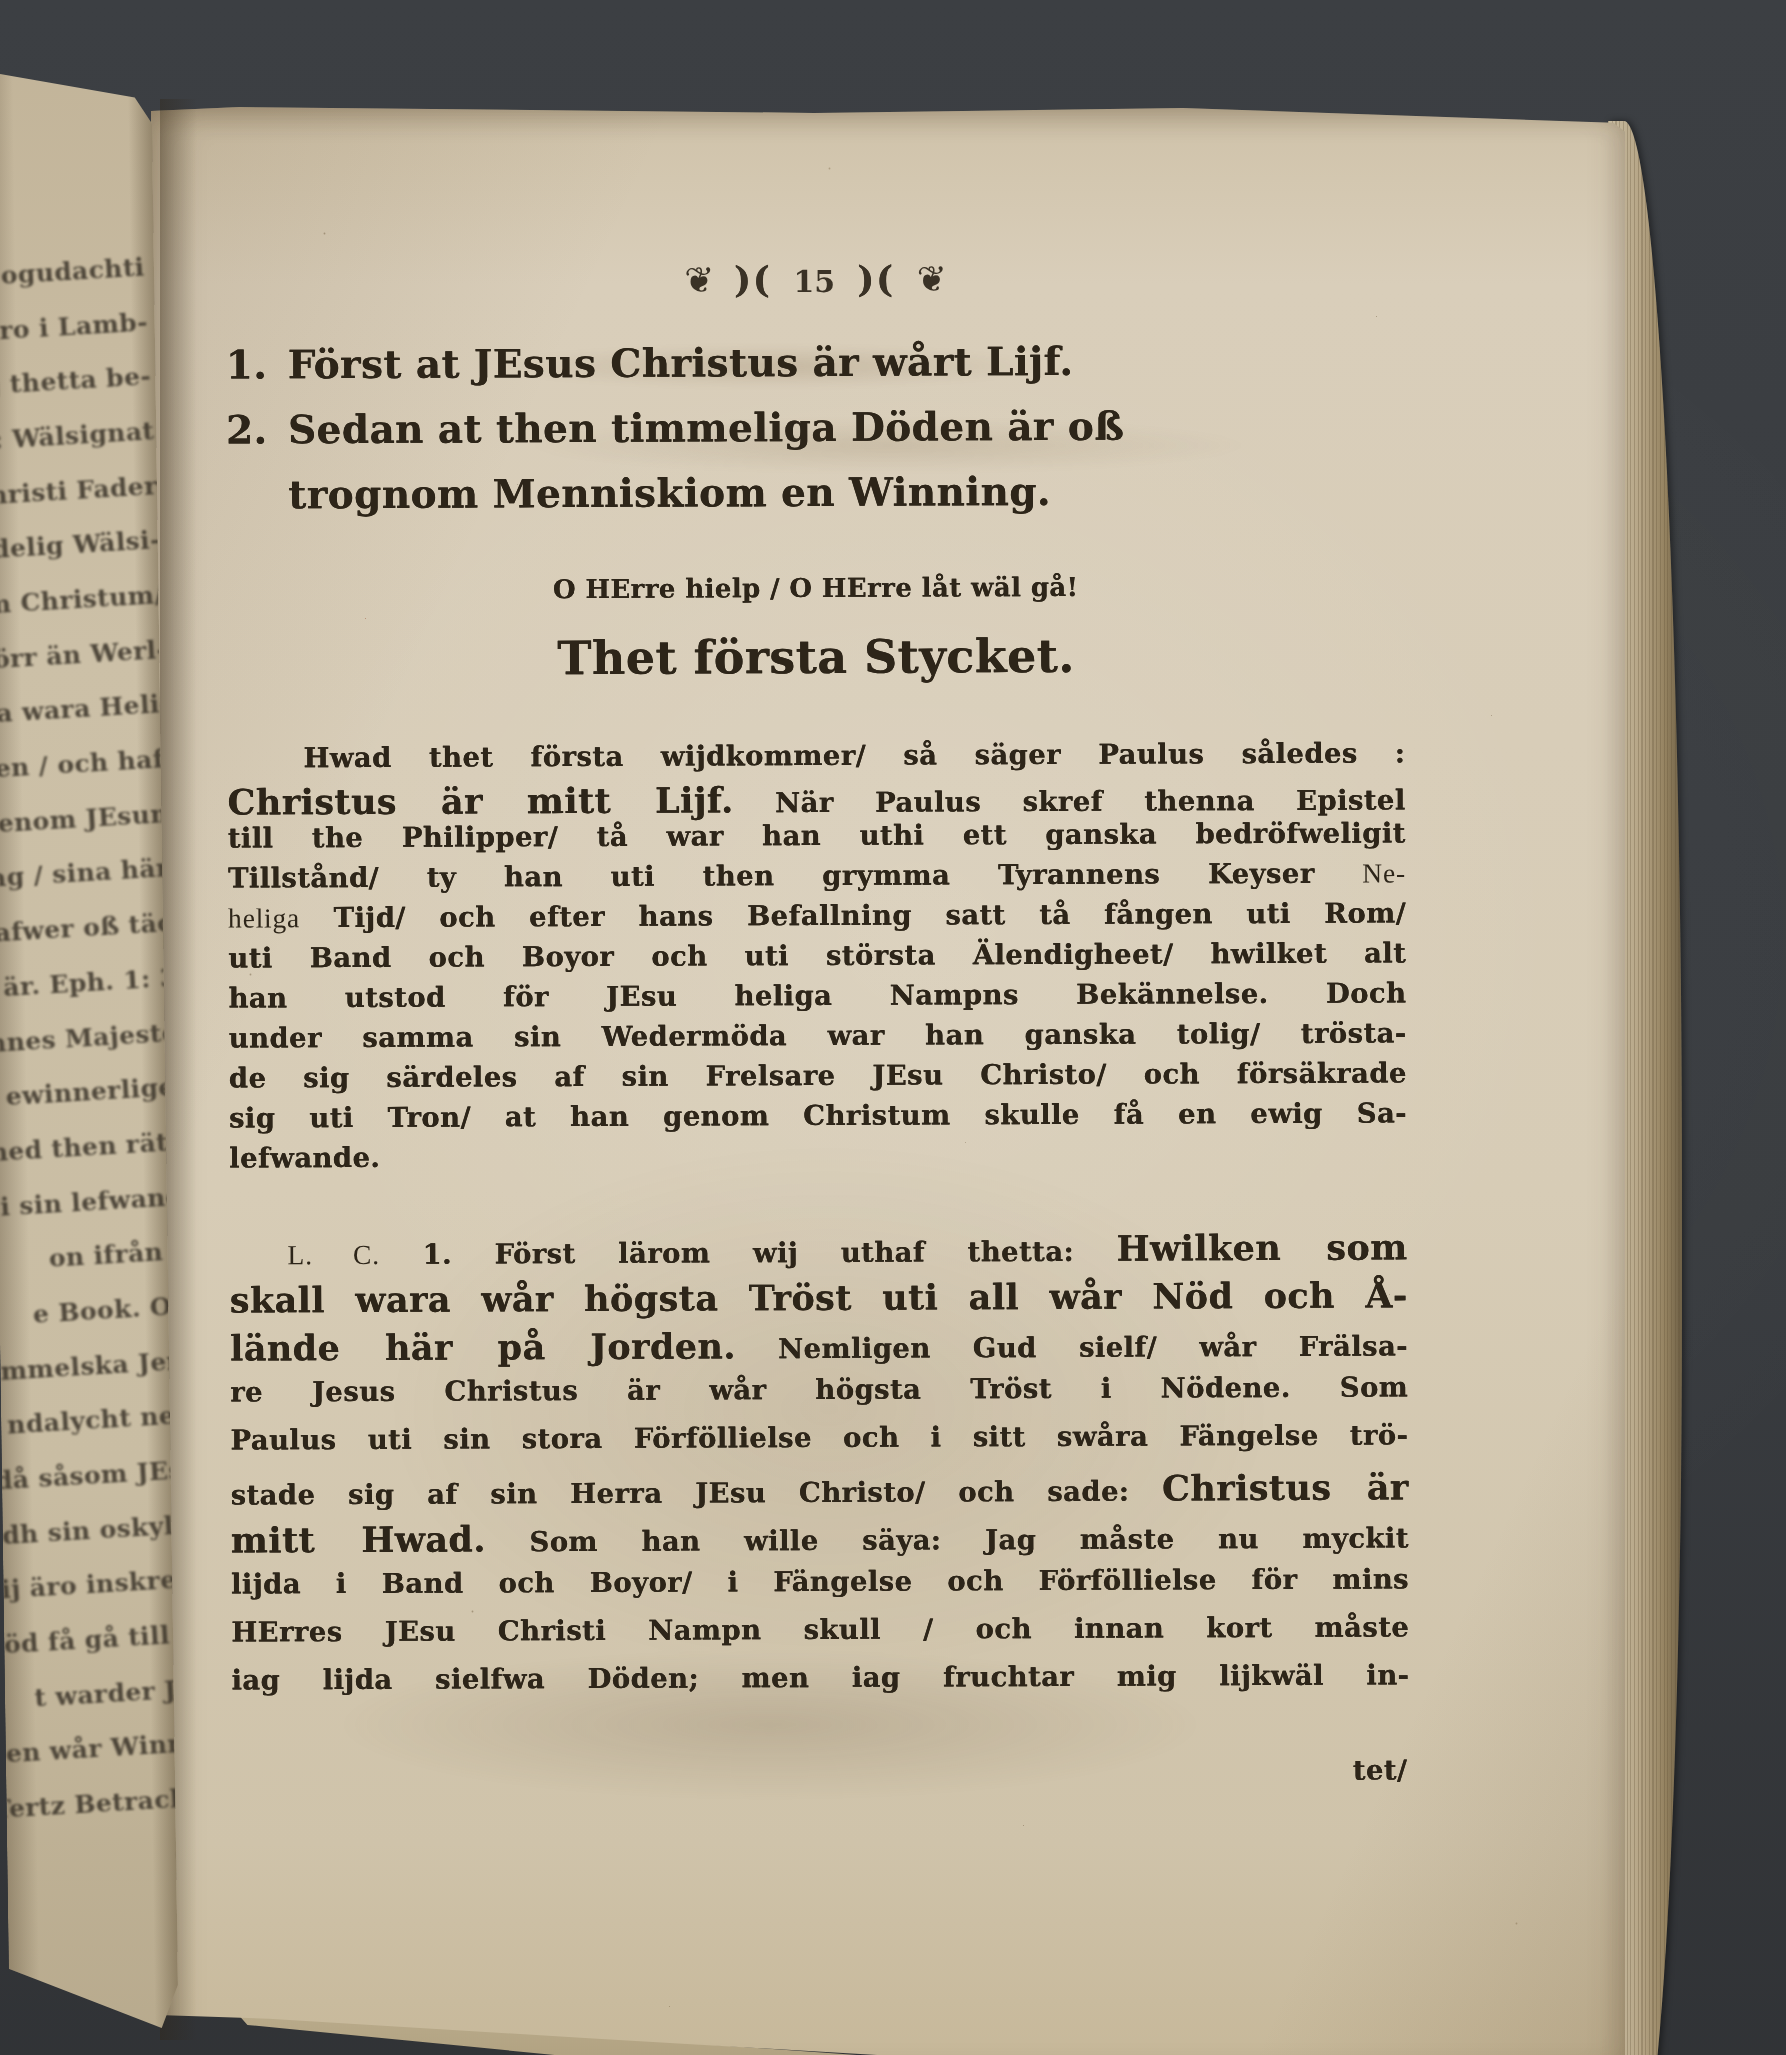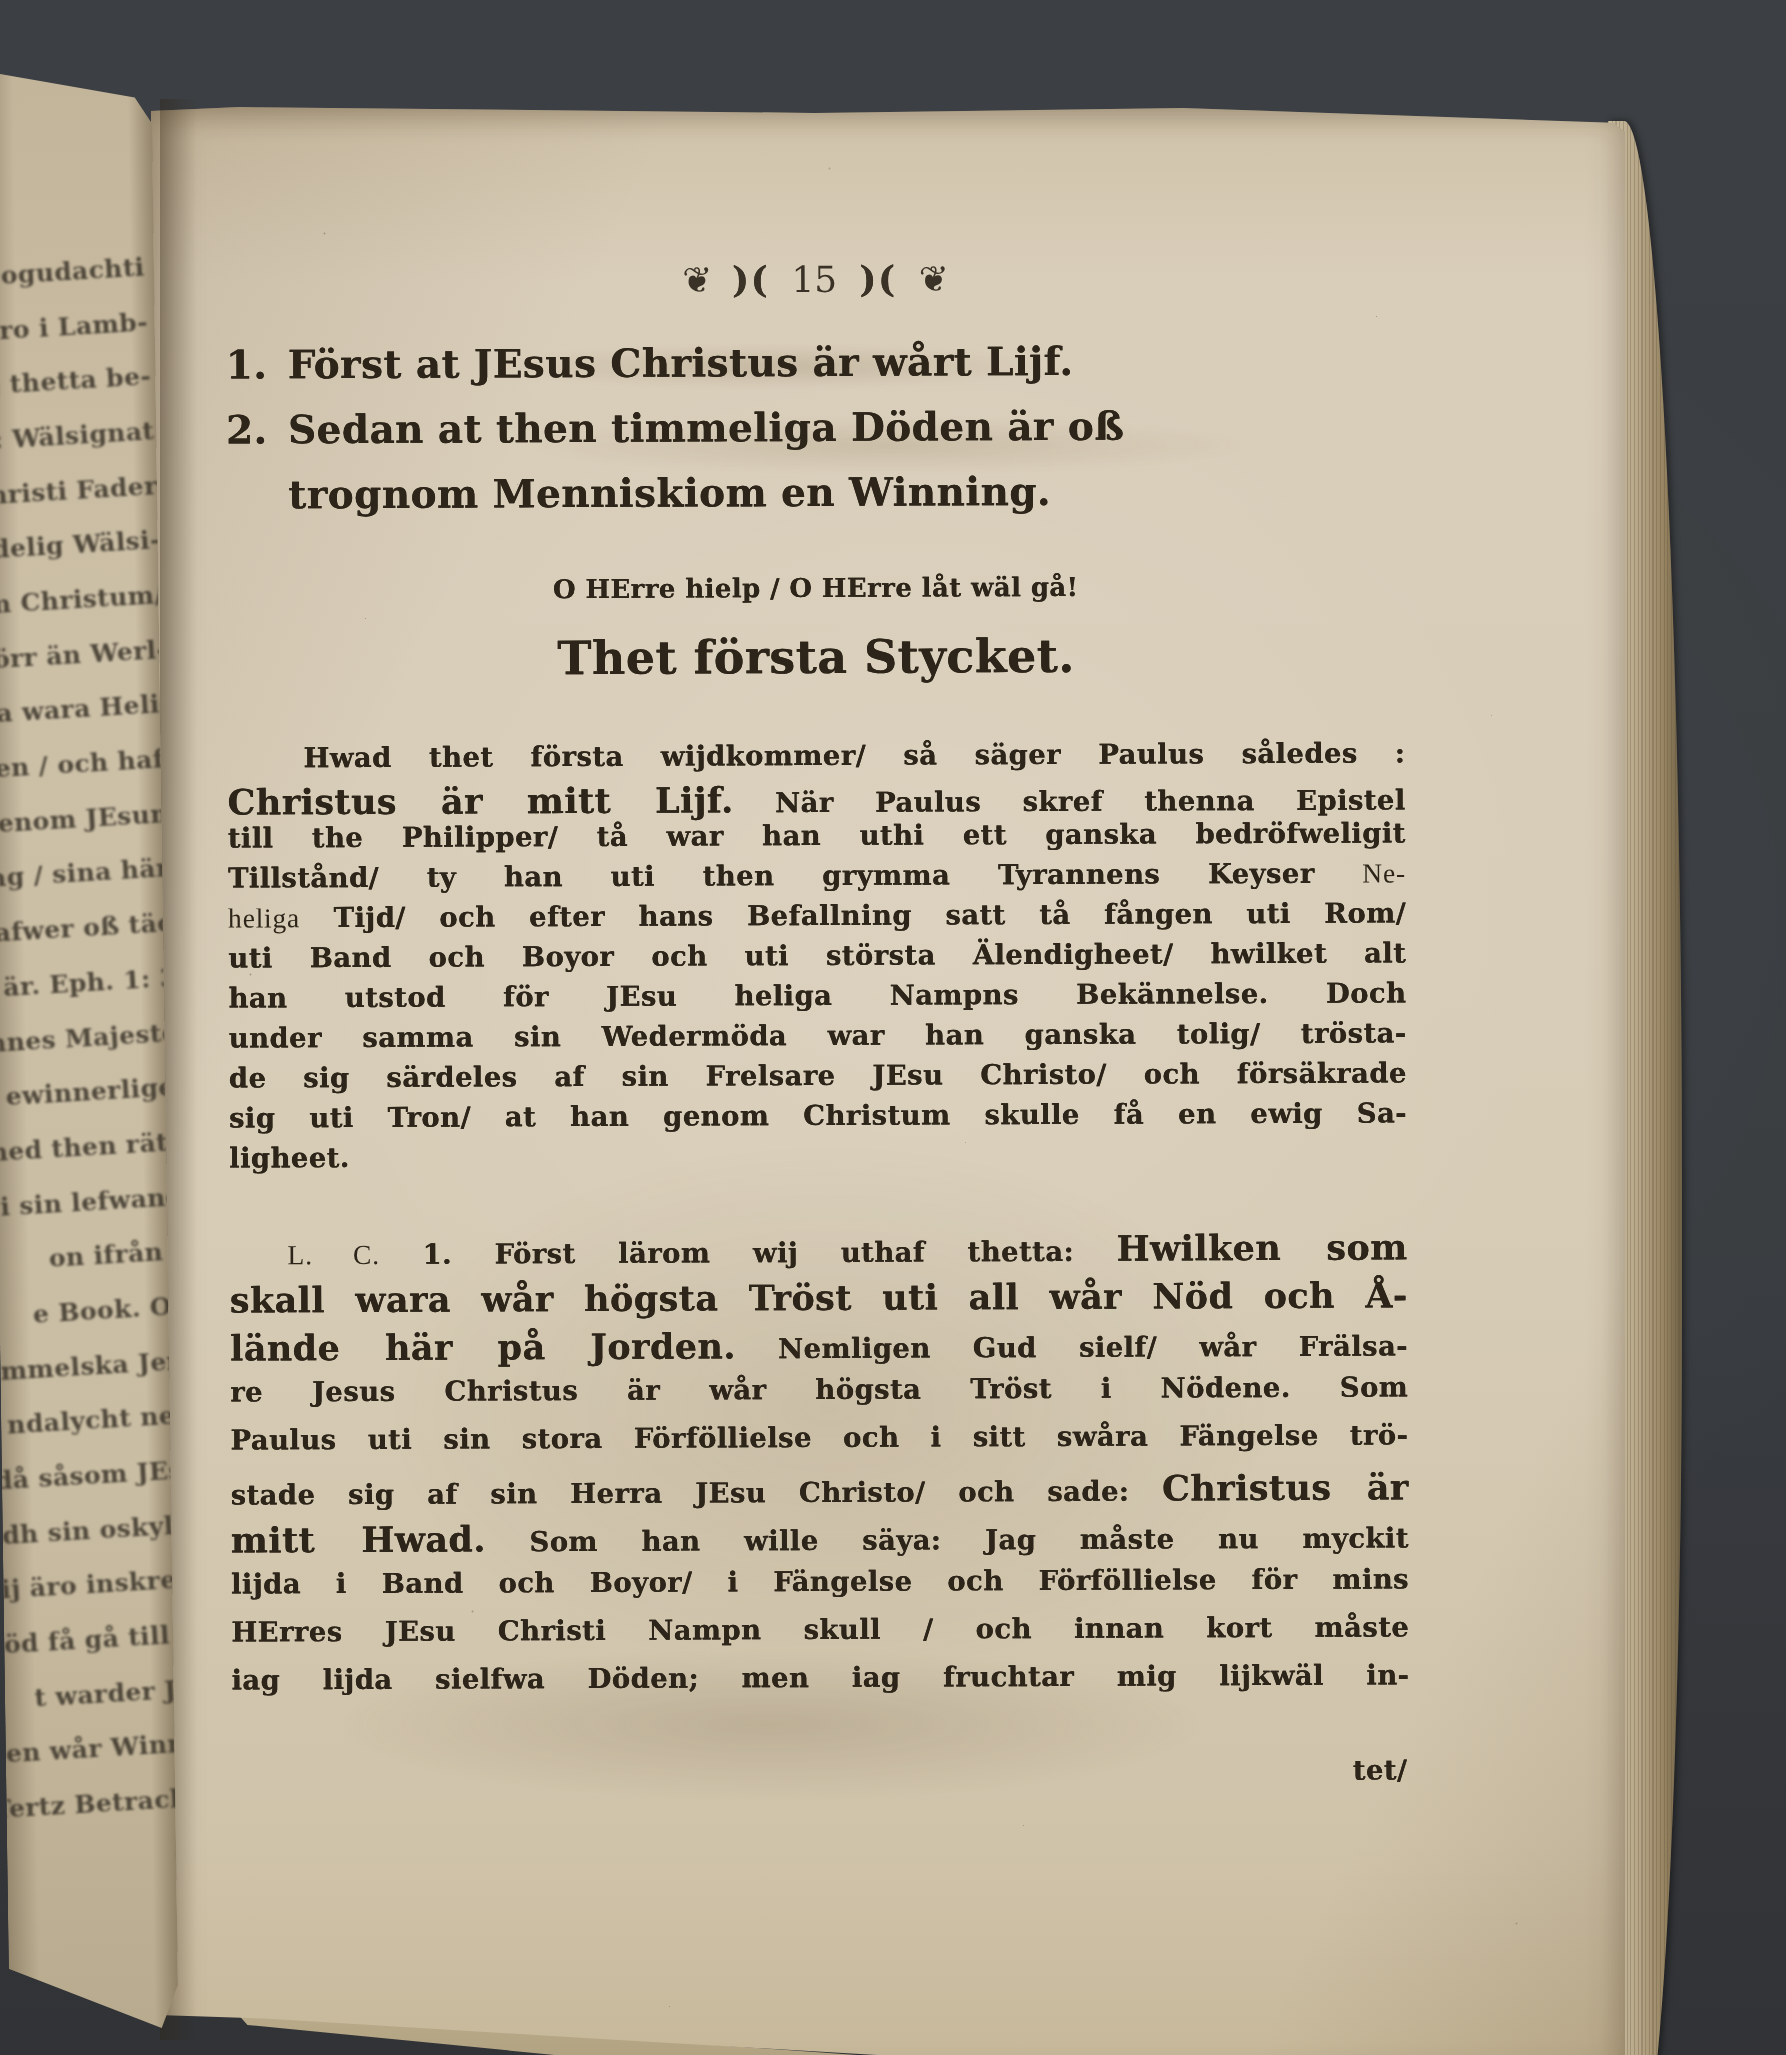--- a/index.html
+++ b/index.html
@@ -67,21 +67,21 @@
   }
   .line{position:relative;white-space:nowrap;}
   .just{white-space:normal;text-align:justify;text-align-last:justify;}
   .frak{font-weight:700;letter-spacing:0.4px;text-shadow:0.2px 0 0 currentColor;}
   .em{font-size:35px;}
   .roman{font-family:"Liberation Serif",serif;font-weight:400;letter-spacing:0.8px;text-shadow:none;}
 
   .ornament-row{position:absolute;top:12.3px;left:0;width:100%;text-align:center;font-size:36px;color:#3a3226;}
   .ornament-row .orn{letter-spacing:-2.5px;}
   .ornament-row .brk{font-weight:700;letter-spacing:1.6px;padding:0 10.7px;}
-  .ornament-row .num{font-weight:400;font-size:36px;}
+  .ornament-row .num{font-weight:700;font-size:30px;}
 
   .hlist{position:absolute;left:0;width:100%;}
   .hlist .li{display:flex;align-items:flex-start;font-size:39px;line-height:65px;}
   .hlist .num{width:62px;flex:none;}
   .prayer{position:absolute;top:327px;left:0;width:100%;text-align:center;font-size:26px;}
   .heading{position:absolute;top:384px;left:0;width:100%;text-align:center;font-size:46px;}
   .para{position:absolute;left:0;width:100%;font-size:27.5px;}
   .catchword{position:absolute;top:1510px;right:2.5px;font-size:27.5px;}
 
   
@@ -152,21 +152,21 @@
           <div class="line just" style="height: 40px; text-indent: 76px;"><span class="">Hwad thet första wijdkommer/ så säger Paulus således :</span></div>
           <div class="line just" style="height: 40px;"><span class="em ">Christus är mitt Lijf.</span><span class="">  När Paulus skref thenna Epistel</span></div>
           <div class="line just" style="height: 40px;"><span class="">till the Philipper/ tå war han uthi ett ganska bedröfweligit</span></div>
           <div class="line just" style="height: 40px;"><span class="">Tillstånd/ ty han uti then grymma Tyrannens Keyser </span><span class="roman">Ne-</span></div>
           <div class="line just" style="height: 40px;"><span class="roman">heliga</span><span class=""> Tijd/ och efter hans Befallning satt tå fången uti Rom/</span></div>
           <div class="line just" style="height: 40px;"><span class="">uti Band och Boyor och uti största Älendigheet/ hwilket alt</span></div>
           <div class="line just" style="height: 40px;"><span class="">han utstod för JEsu heliga Nampns Bekännelse.   Doch</span></div>
           <div class="line just" style="height: 40px;"><span class="">under samma sin Wedermöda war han ganska tolig/ trösta-</span></div>
           <div class="line just" style="height: 40px;"><span class="">de sig särdeles af sin Frelsare JEsu Christo/ och försäkrade</span></div>
           <div class="line just" style="height: 40px;"><span class="">sig uti Tron/ at han genom Christum skulle få en ewig Sa-</span></div>
-          <div class="line" style="height: 40px;"><span class="">ligheet.</span></div>
+          <div class="line" style="height: 40px;"><span class="">lefwande.</span></div>
         </div>
         <div class="para frak" style="top: 983px;">
           <div class="line just" style="height: 48px; text-indent: 58px;"><span class="roman">L. C.</span><span class=""> 1. Först lärom wij uthaf thetta: </span><span class="em ">Hwilken som</span></div>
           <div class="line just" style="height: 48px;"><span class="em ">skall wara wår högsta Tröst uti all wår Nöd och Å-</span></div>
           <div class="line just" style="height: 48px;"><span class="em ">lände här på Jorden.</span><span class=""> Nemligen Gud sielf/ wår Frälsa-</span></div>
           <div class="line just" style="height: 48px;"><span class="">re Jesus Christus är wår högsta Tröst i Nödene.  Som</span></div>
           <div class="line just" style="height: 48px;"><span class="">Paulus uti sin stora Förföllielse och i sitt swåra Fängelse trö-</span></div>
           <div class="line just" style="height: 48px;"><span class="">stade sig af sin Herra JEsu Christo/ och sade:  </span><span class="em ">Christus är</span></div>
           <div class="line just" style="height: 48px;"><span class="em ">mitt Hwad.</span><span class="">  Som han wille säya: Jag måste nu myckit</span></div>
           <div class="line just" style="height: 48px;"><span class="">lijda i Band och Boyor/ i Fängelse och Förföllielse för mins</span></div>

